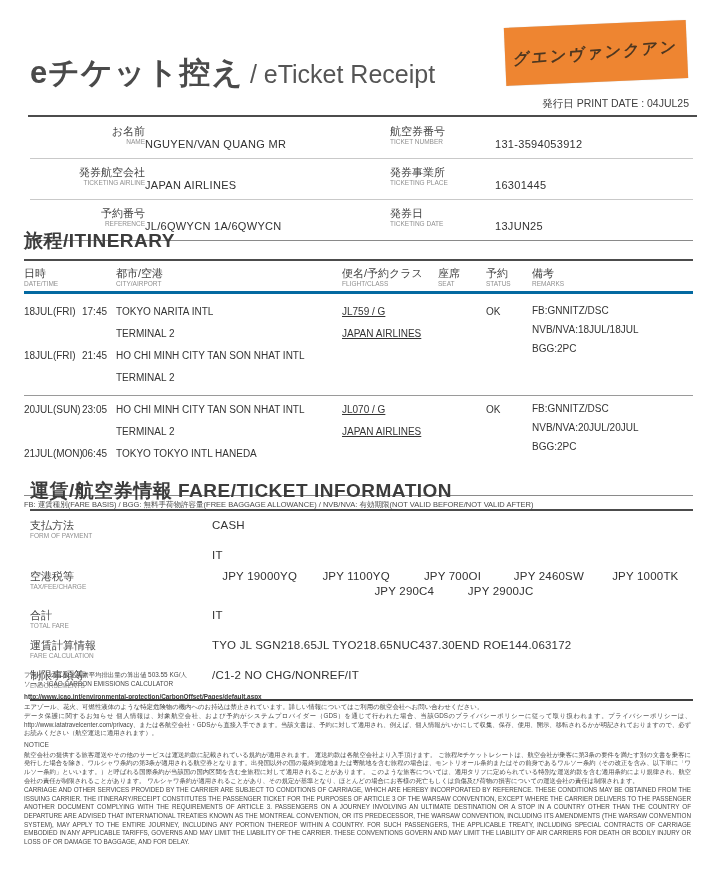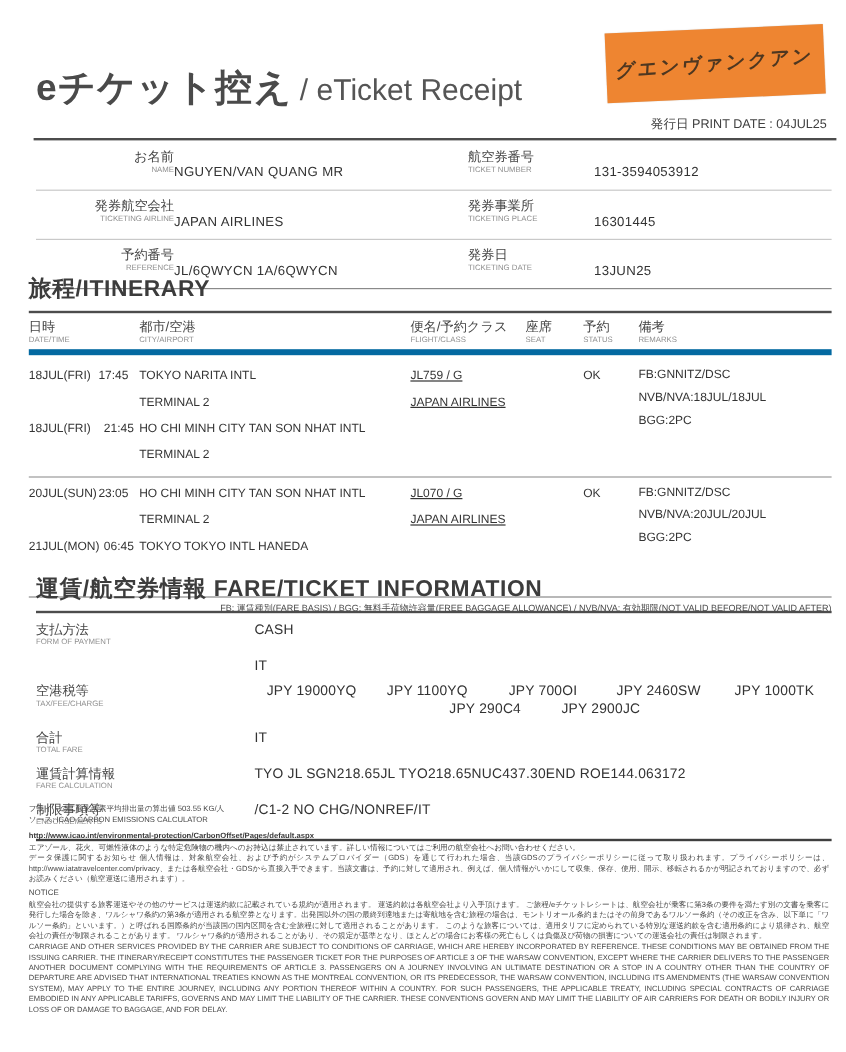--- a/index.html
+++ b/index.html
@@ -31,41 +31,41 @@
   .pair-r .f-lbl { width:105px; }
   .lbl-ja { font-size:11px; color:#454545; display:block; line-height:13px; }
   .lbl-en { font-size:6.5px; color:#8f8f8f; display:block; line-height:8px; }
   .f-val { font-size:11px; color:#323232; padding-top:1px; letter-spacing:.3px;margin-top:12px; }
 
   
   .itin-block { position:absolute; left:24px; right:12px; top:228px; }
   .sec-title { font-size:19px; font-weight:bold; color:#3c3c3c; letter-spacing:.5px; }
   .sec-rule { height:1.8px; background:#4c4c4c; margin-top:5px; }
   .it-grid { display:grid; grid-template-columns:58px 34px 226px 96px 48px 46px 1fr; }
-  .it-head { border-bottom:5px solid #0369a1; padding:6px 0 3px 0; }
+  .it-head { border-bottom:3px solid #0369a1; padding:6px 0 3px 0; }
   .it-head .lbl-ja { font-size:11px; }
   .hdr-datetime { grid-column:1/3; }
   .it-body { padding-top:4px; }
   .seg { display:grid; grid-template-columns:58px 34px 226px 96px 48px 46px 1fr; grid-auto-rows:22px; padding:3px 0 6px 0; }
   .seg + .seg { border-top:1px solid #9a9a9a; }
   .cell { font-size:10px; color:#343434; line-height:22px; white-space:nowrap; }
   .c-date1 { grid-column:1; grid-row:1; }
   .c-time1 { grid-column:2; grid-row:1; }
   .c-city1 { grid-column:3; grid-row:1; }
   .c-term1 { grid-column:3; grid-row:2; }
   .c-date2 { grid-column:1; grid-row:3; }
-  .c-time2 { grid-column:2; grid-row:3;text-align:center; }
+  .c-time2 { grid-column:2; grid-row:3; }
   .c-city2 { grid-column:3; grid-row:3; }
   .c-term2 { grid-column:3; grid-row:4; }
   .c-flight { grid-column:4; grid-row:1/3; line-height:22px;text-decoration:underline; }
   .c-seat   { grid-column:5; grid-row:1; }
   .c-status { grid-column:6; grid-row:1; }
   .c-remarks { grid-column:7; grid-row:1/5; line-height:19px; }
   .it-bottom-rule { height:1.3px; background:#8a8a8a; margin-top:2px; }
-  .it-footnote { text-align:right; font-size:7.5px; color:#4a4a4a; margin-top:4px; }
+  .it-footnote { font-size:7.5px; color:#4a4a4a; margin-top:4px; }
 
   
   .fare-block { position:absolute; left:30px; right:12px; top:478px; }
   .fare-rows { padding-top:8px; }
   .fare-row { display:flex; margin-bottom:9px; }
   .fare-lbl { width:182px; }
   .fare-val { flex:1; font-size:11.5px; color:#323232; letter-spacing:.2px; }
   .tax-line span { display:inline-block; width:93px; }
   .tax-line { margin-bottom:3px;text-align:center; }
   .fare-bottom-rule { height:2px; background:#3f3f3f; margin-top:4px; }

